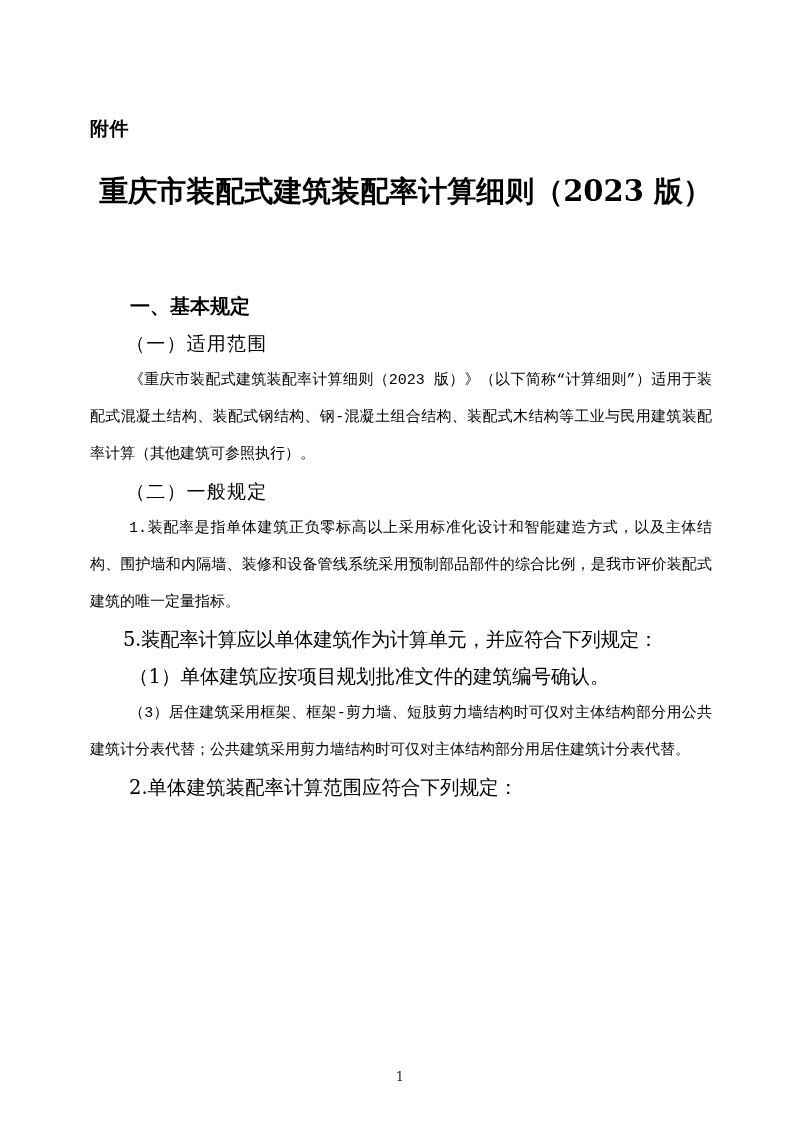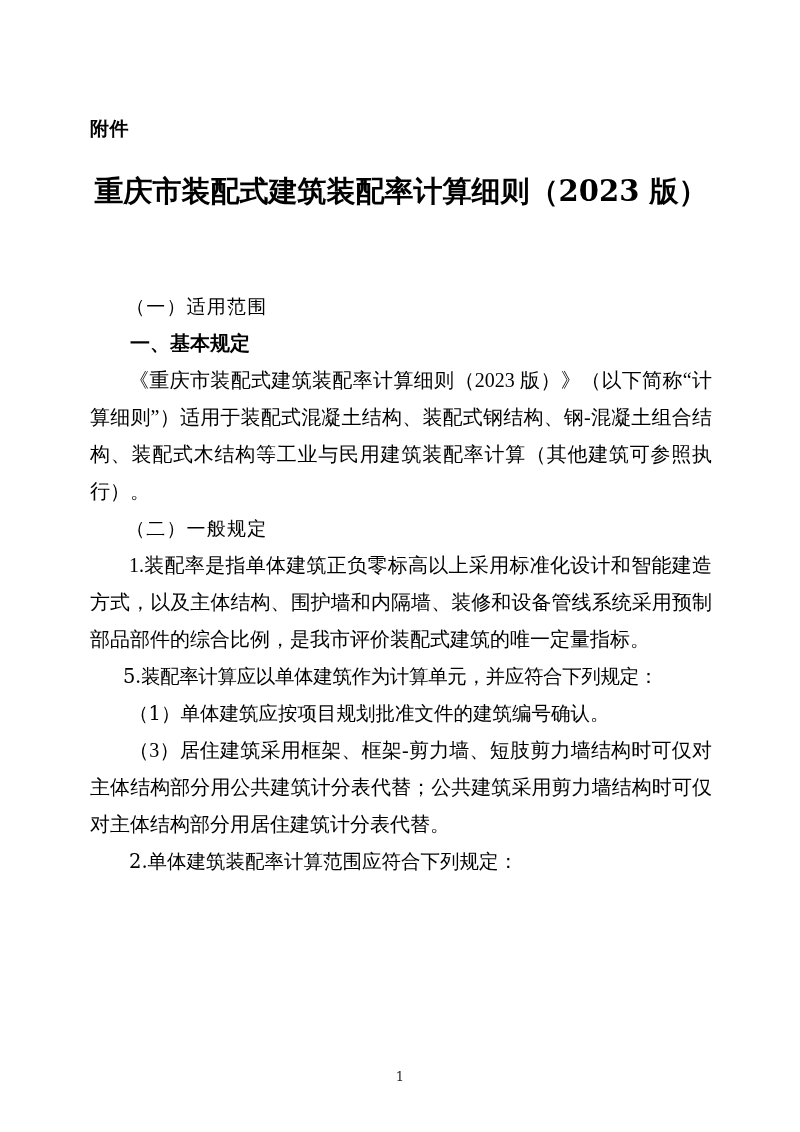--- a/index.html
+++ b/index.html
@@ -33,21 +33,21 @@
     line-height: 26px;
     letter-spacing: 0.5px;
     white-space: nowrap;
   }
   
   .doc-title {
     position: absolute;
     left: 90px;
     top: 156px;
     width: 622px;
-    text-align: center;
+    text-align: right;
     font-family: "DejaVu Serif", "Liberation Serif", serif;
     font-weight: bold;
     font-size: 29px;
     line-height: 38px;
     letter-spacing: 0px;
     white-space: nowrap;
   }
   .doc-subtitle {
     position: absolute;
     left: 90px;
@@ -86,22 +86,22 @@
   .h-sub {
     font-family: "DejaVu Serif", "Liberation Serif", serif;
     font-size: 19px;
     line-height: 37px;
     text-indent: 36px;
     letter-spacing: 1.2px;
     white-space: nowrap;
   }
   
   .para {
-    font-family: Liberation Serif, serif;
-    font-size: 20px;
+    font-family: Liberation Mono, monospace;
+    font-size: 15px;
     line-height: 37px;
     text-indent: 39px;
     text-align: justify;
     text-justify: inter-ideograph;
     letter-spacing: 0px;
     word-break: break-all;
   }
   
   .para-1line {
     font-family: "DejaVu Serif", "Liberation Serif", serif;
@@ -133,23 +133,23 @@
 
 <div id="page">
 
   <div class="attach-label">附件</div>
 
   <div class="doc-title">重庆市装配式建筑装配率计算细则（2023 版）</div>
 
 
   <div class="body-flow">
 
+    <div class="line h-section">一、基本规定</div>
+
     <div class="line h-sub">（一）适用范围</div>
-
-    <div class="line h-section">一、基本规定</div>
 
     <p class="line para">《重庆市装配式建筑装配率计算细则（2023 版）》（以下简称“计算细则”）适用于装配式混凝土结构、装配式钢结构、钢-混凝土组合结构、装配式木结构等工业与民用建筑装配率计算（其他建筑可参照执行）。</p>
 
     <div class="line h-sub">（二）一般规定</div>
 
     <p class="line para">1.装配率是指单体建筑正负零标高以上采用标准化设计和智能建造方式，以及主体结构、围护墙和内隔墙、装修和设备管线系统采用预制部品部件的综合比例，是我市评价装配式建筑的唯一定量指标。</p>
 
     <p class="line para-1line condensed">5.装配率计算应以单体建筑作为计算单元，并应符合下列规定：</p>
 
     <p class="line para-1line">（1）单体建筑应按项目规划批准文件的建筑编号确认。</p>

